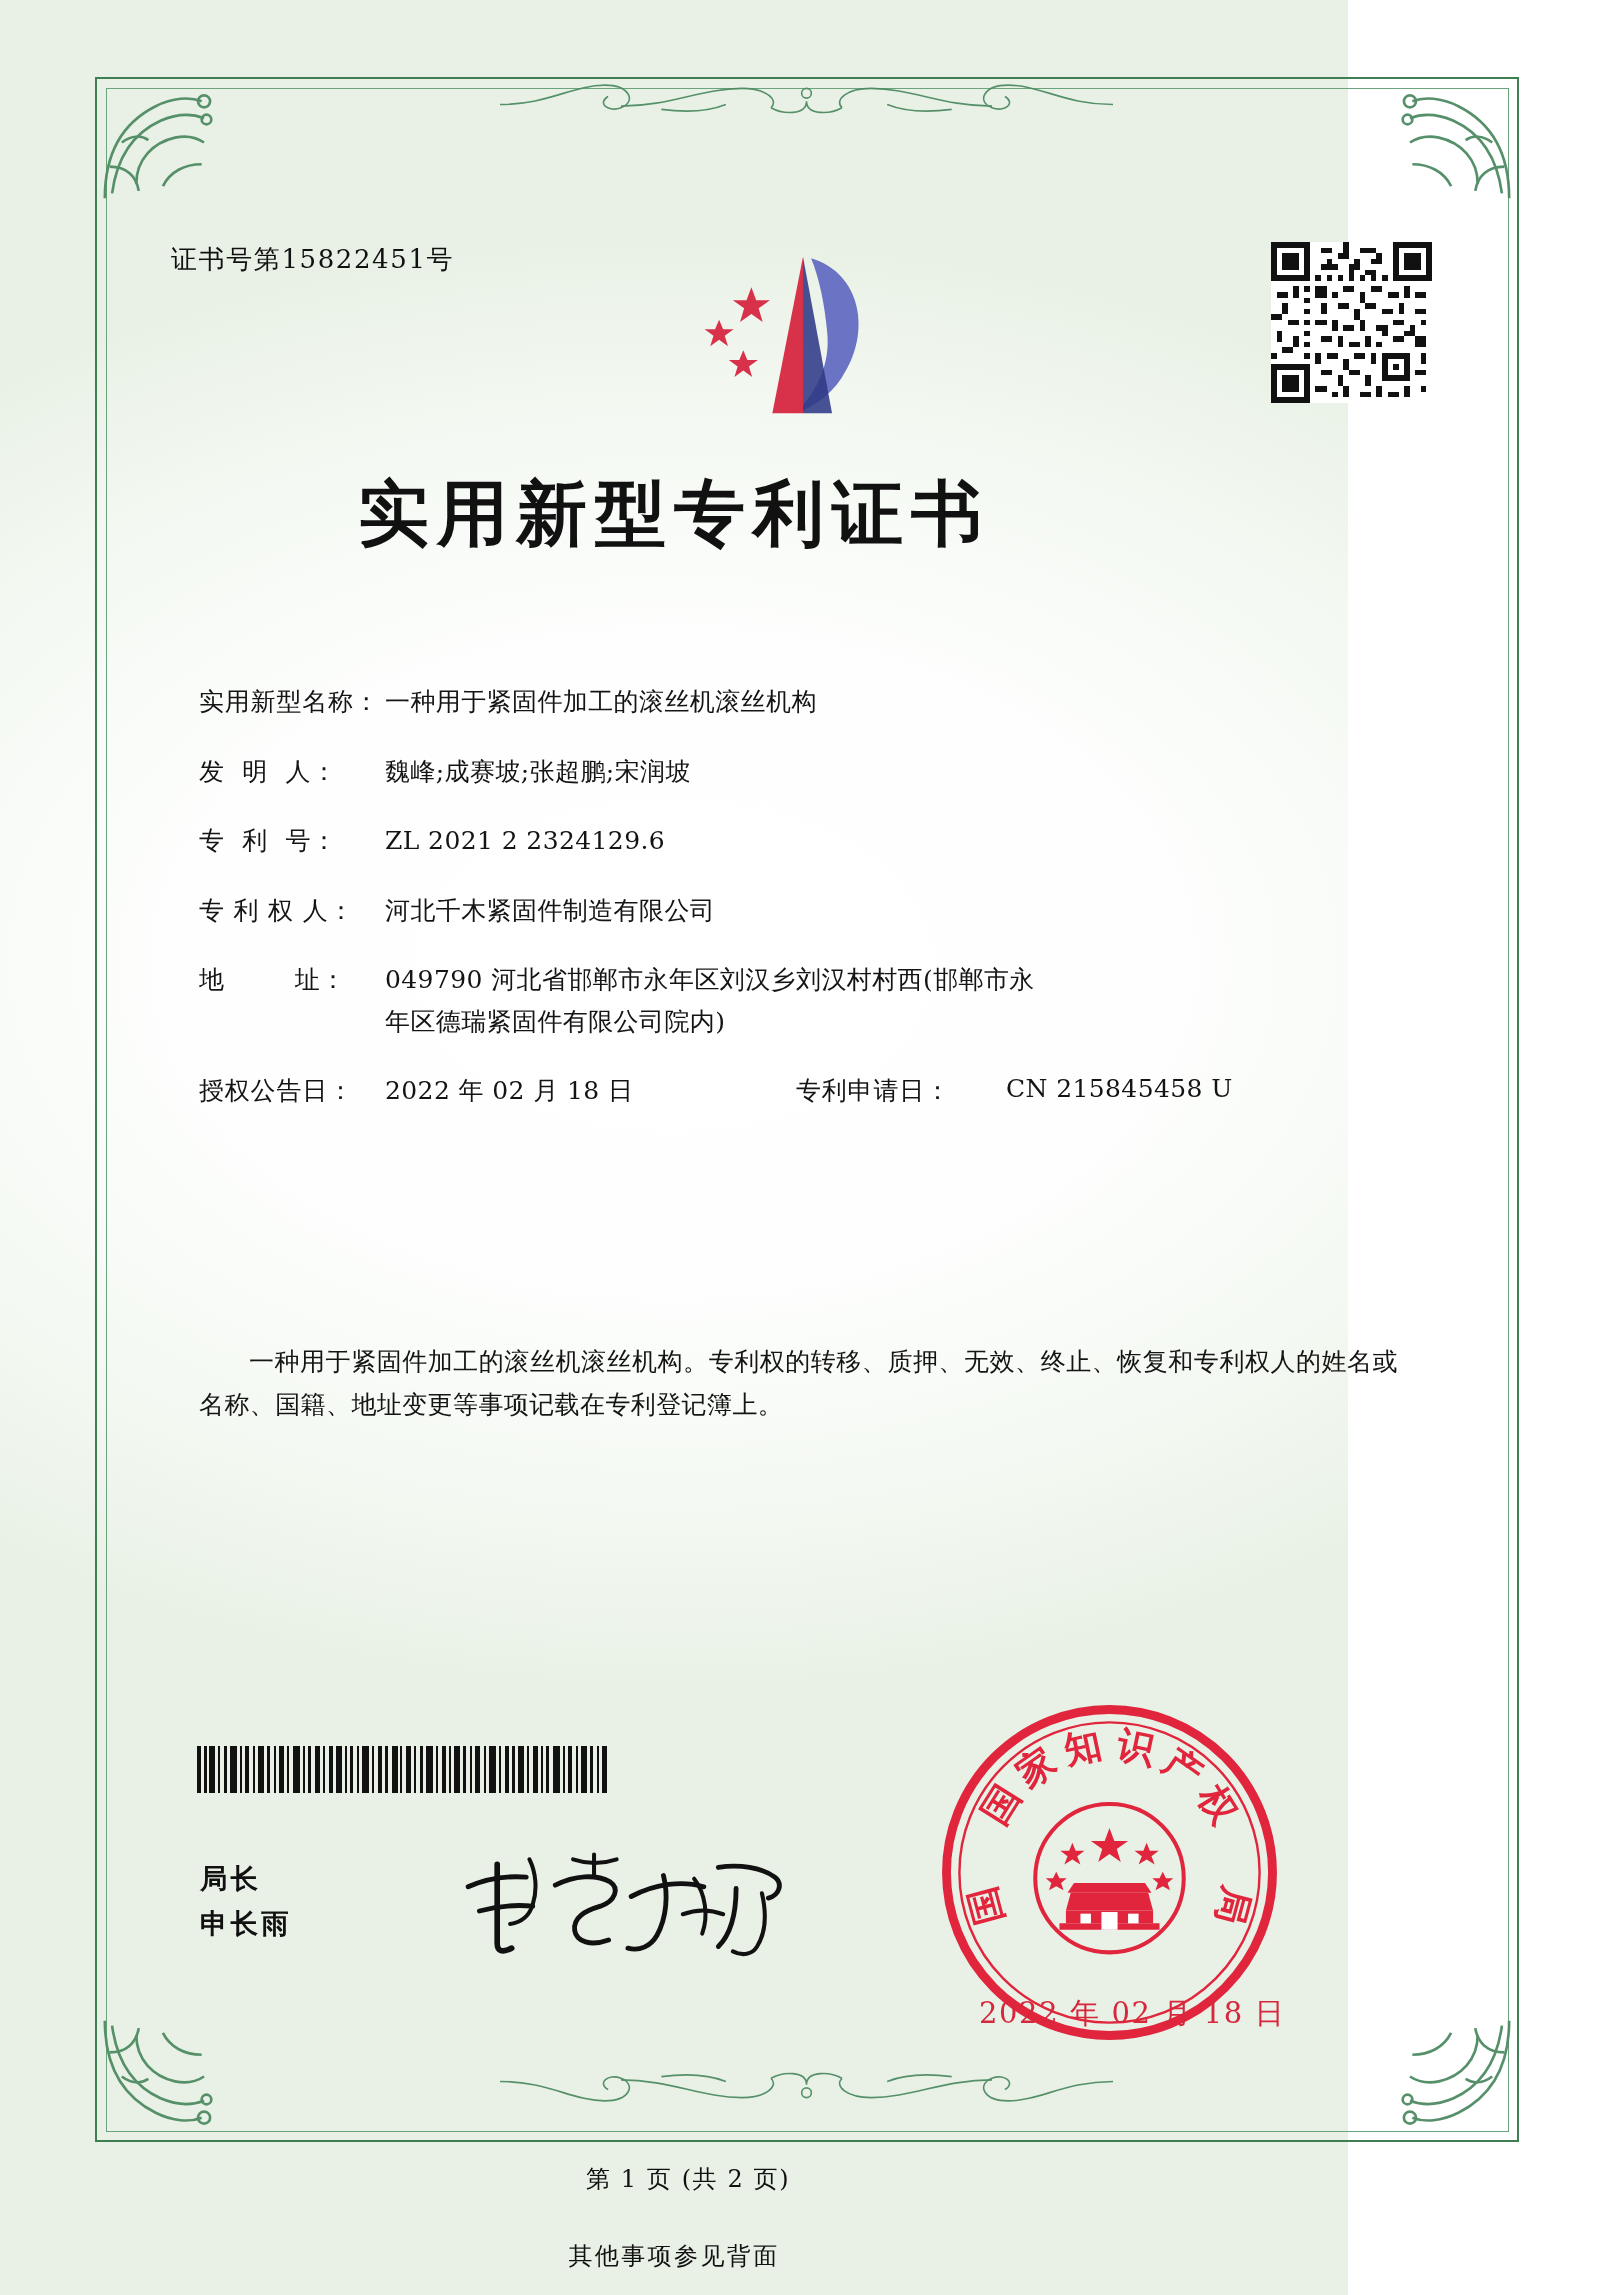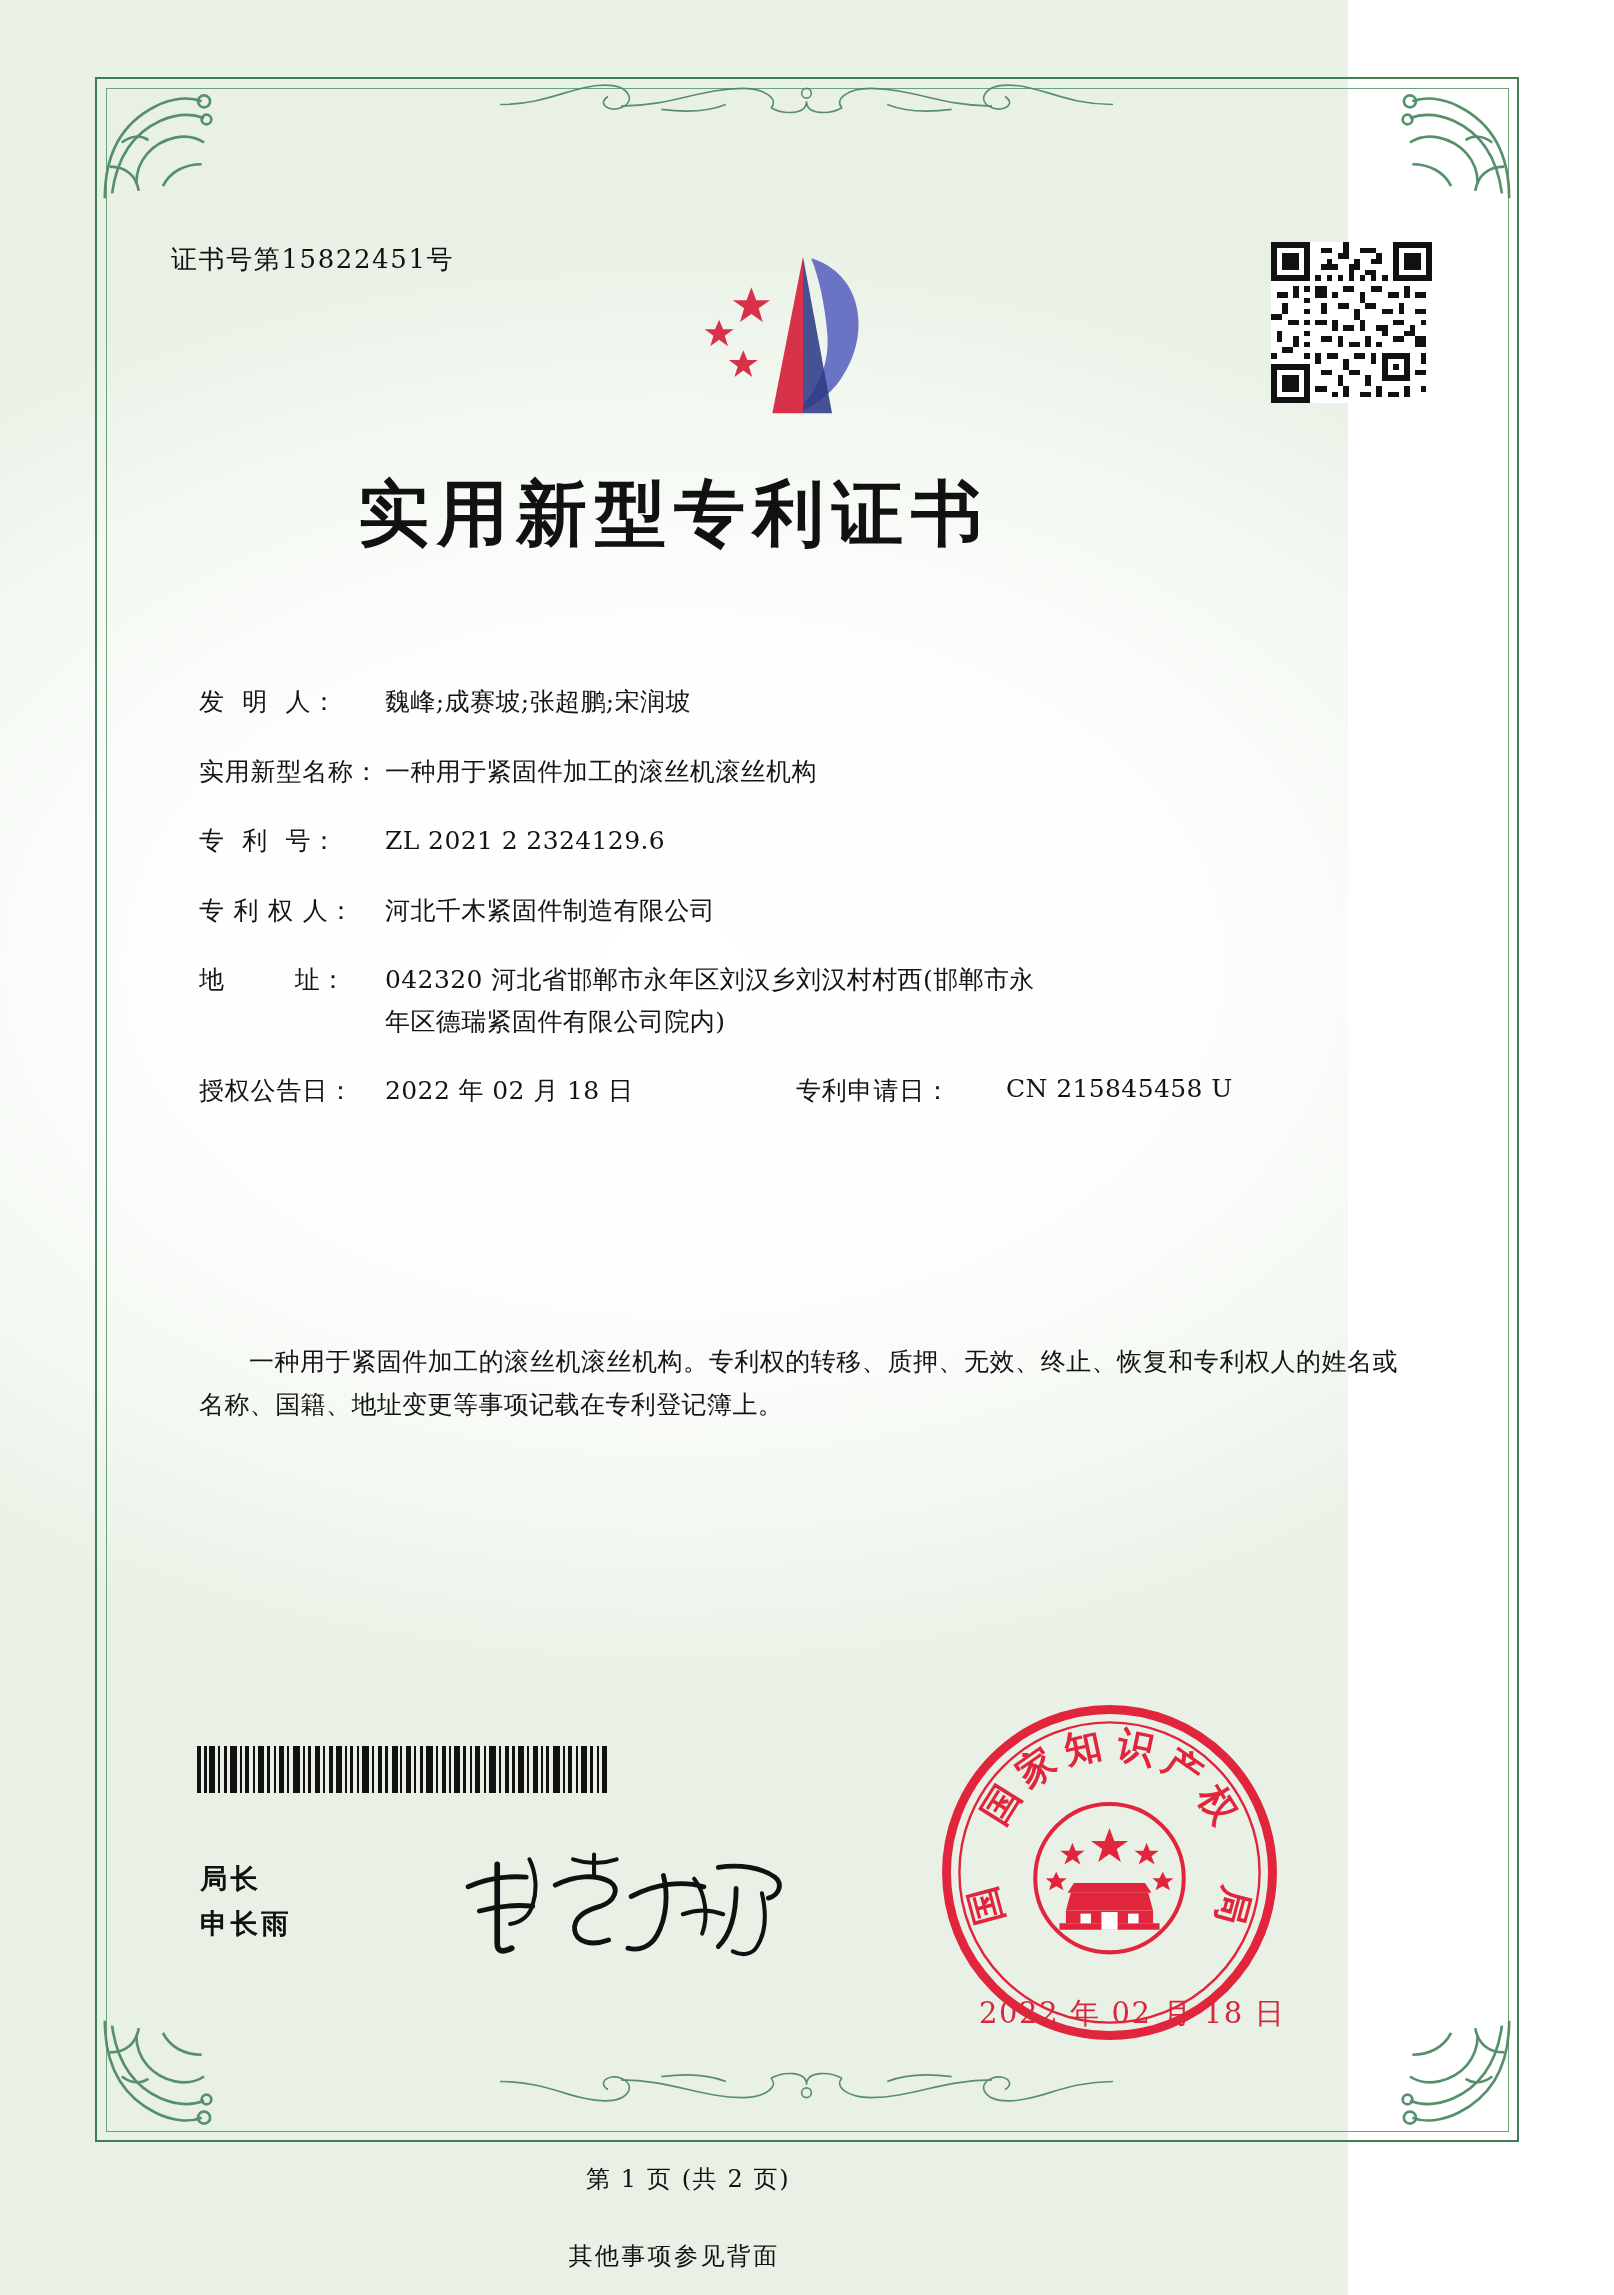--- a/index.html
+++ b/index.html
@@ -469,39 +469,39 @@
         <rect x="20" y="16" width="1" height="1"></rect>
           <rect x="24" y="16" width="1" height="1"></rect>
       </g>
     </svg>
   </div>
 
   <div class="title">实用新型专利证书</div>
 
   <div class="fields">
     <div class="row">
+      <div class="label">实用新型名称：</div>
+      <div class="value">一种用于紧固件加工的滚丝机滚丝机构</div>
+    </div>
+    <div class="row">
       <div class="label">发  明  人：</div>
       <div class="value">魏峰;成赛坡;张超鹏;宋润坡</div>
-    </div>
-    <div class="row">
-      <div class="label">实用新型名称：</div>
-      <div class="value">一种用于紧固件加工的滚丝机滚丝机构</div>
     </div>
     <div class="row">
       <div class="label">专  利  号：</div>
       <div class="value">ZL 2021 2 2324129.6</div>
     </div>
     <div class="row">
       <div class="label">专 利 权 人：</div>
       <div class="value">河北千木紧固件制造有限公司</div>
     </div>
     <div class="row">
       <div class="label">地        址：</div>
       <div class="value">
-        <span>042320 河北省邯郸市永年区刘汉乡刘汉村村西(邯郸市永</span>
+        <span>049790 河北省邯郸市永年区刘汉乡刘汉村村西(邯郸市永</span>
         <span class="cont">年区德瑞紧固件有限公司院内)</span>
       </div>
     </div>
     <div class="row-split">
       <div class="half first">
         <div class="label2">授权公告日：</div>
         <div class="value">2022 年 02 月 18 日</div>
       </div>
       <div class="half">
         <div class="label3">专利申请日：</div>

